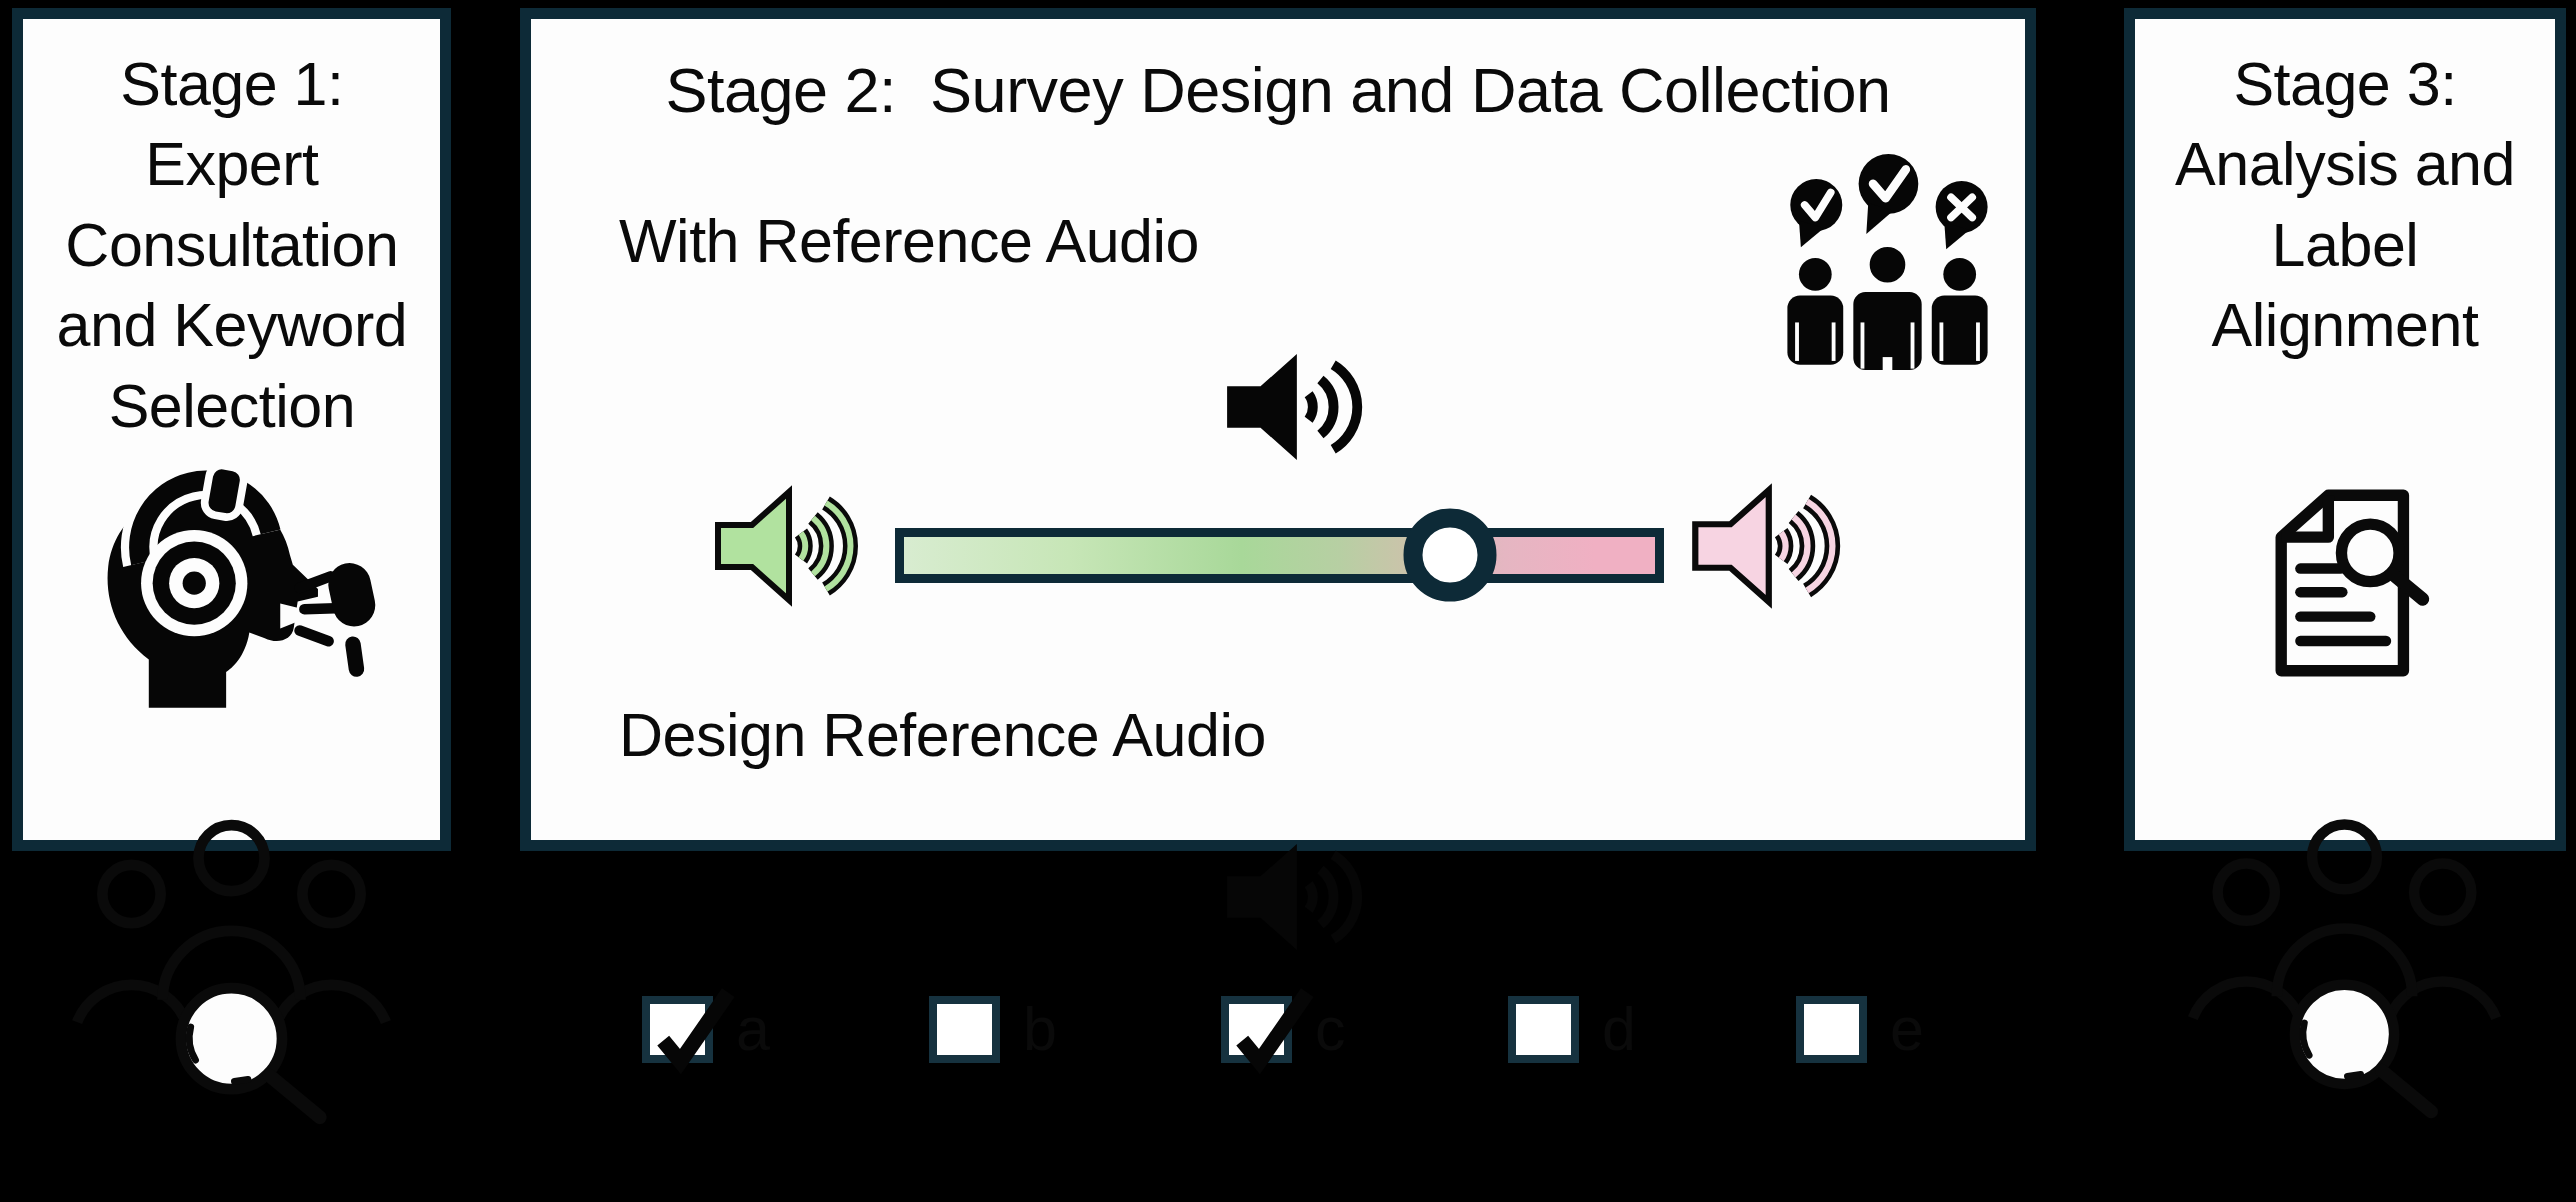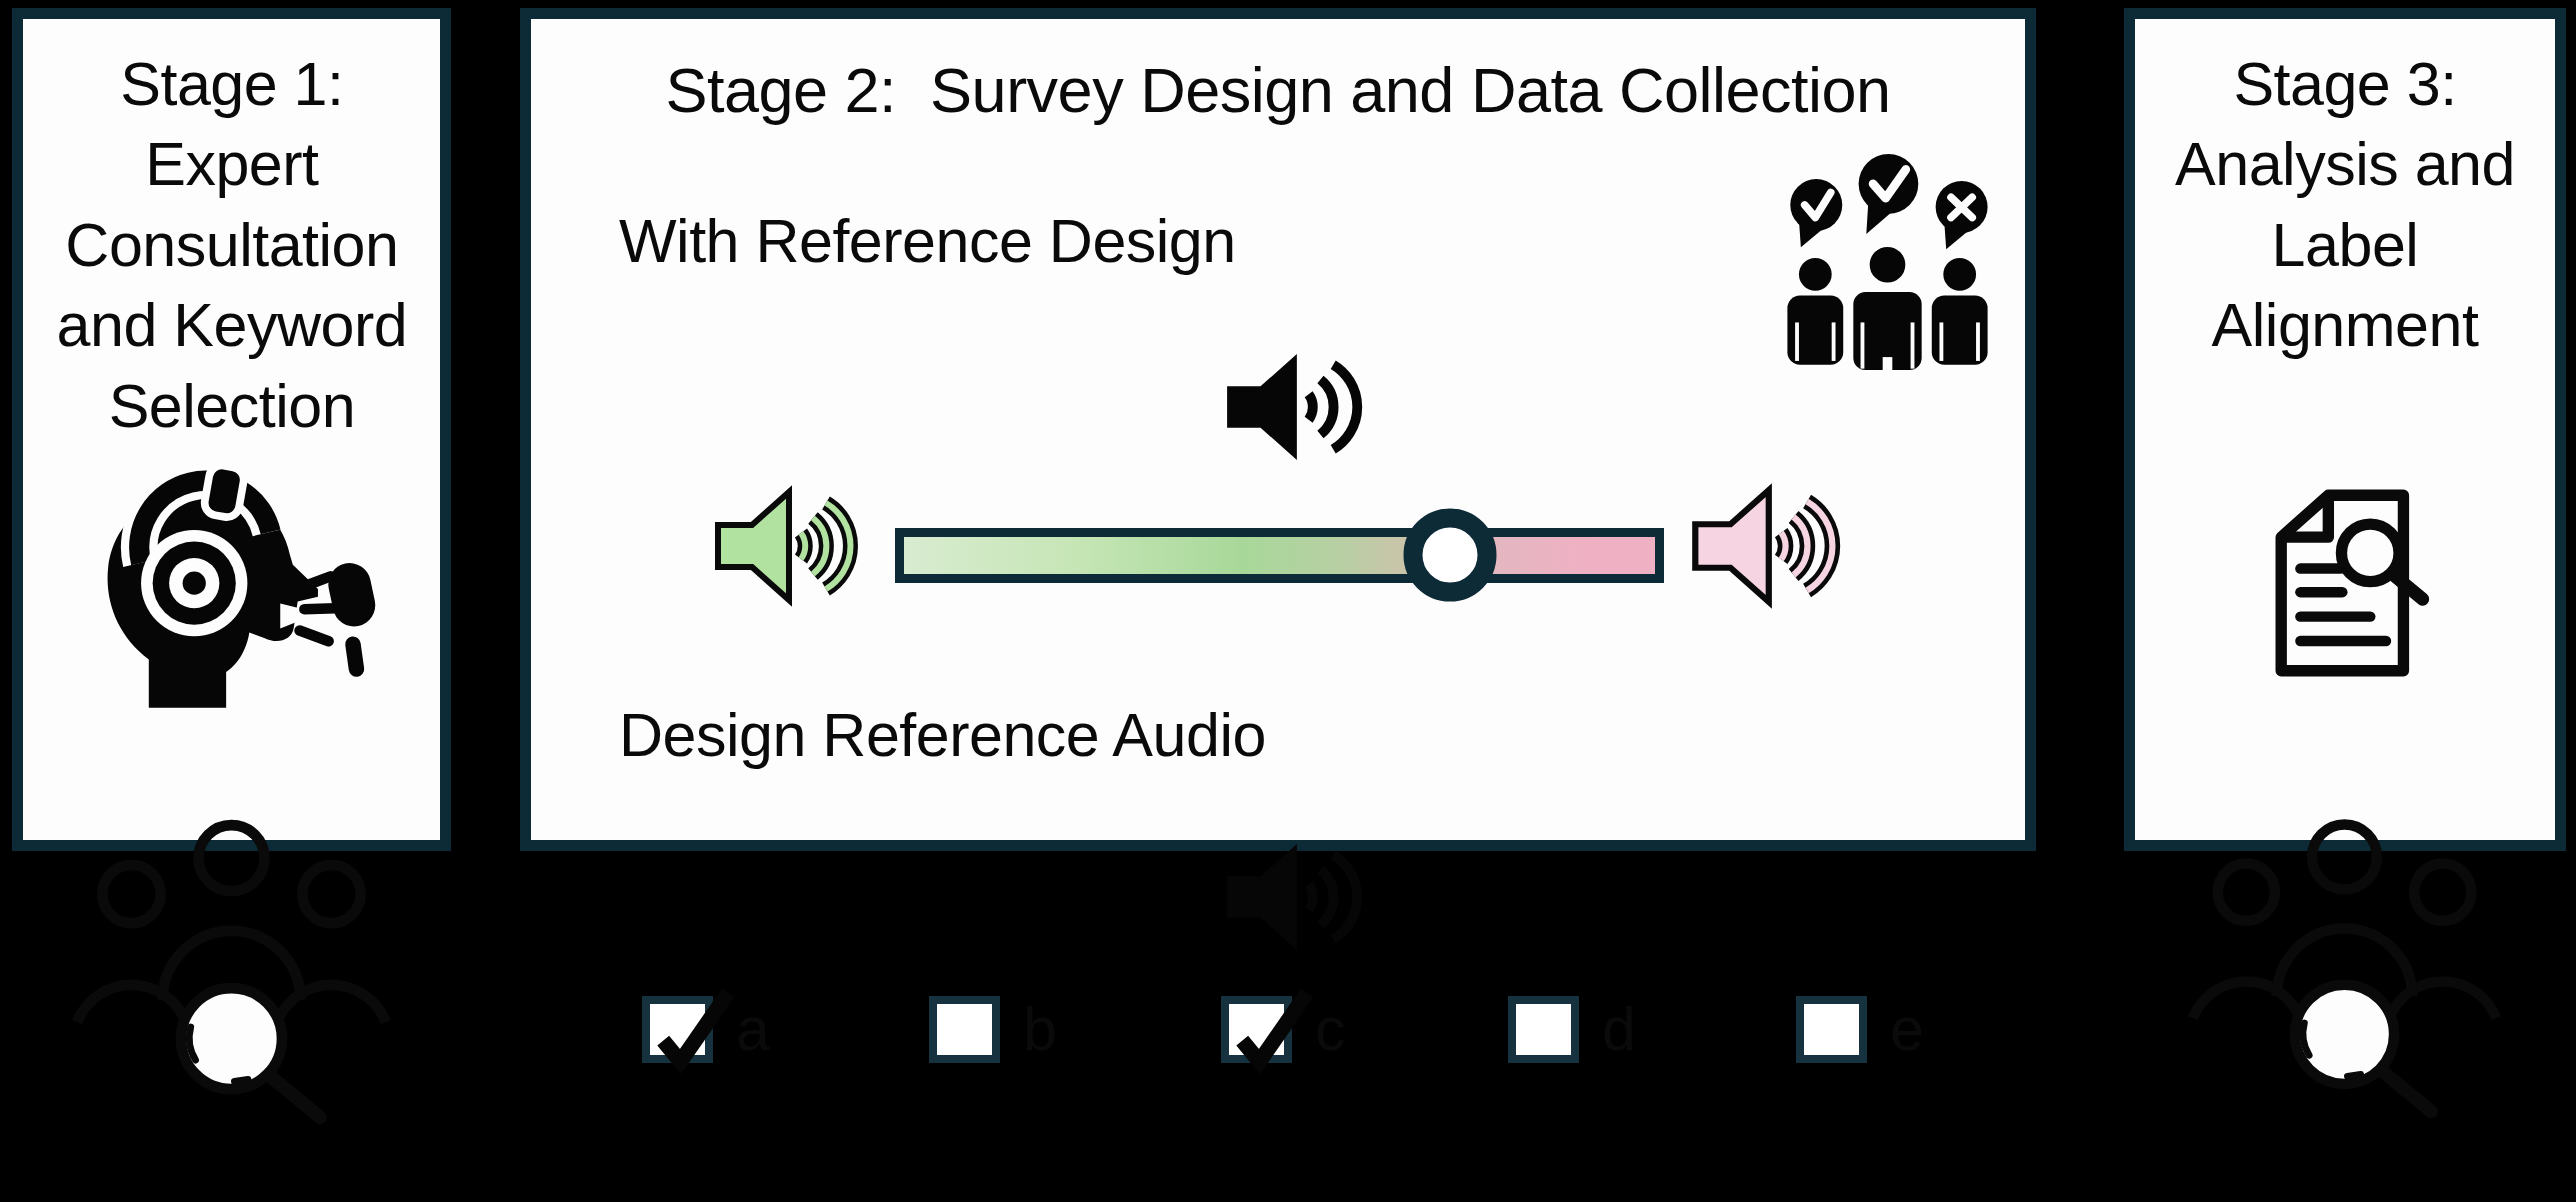--- a/index.html
+++ b/index.html
@@ -165,21 +165,21 @@
         <line x1="204" y1="290" x2="256" y2="333" stroke="#0a0a0a" stroke-width="14" stroke-linecap="round"></line>
       </svg>
     </div>
   </div>
 </section>
 
 <section class="panel" id="panel-stage2">
   <div class="panel-inner">
     <h2 class="panel-title">Stage 2:  Survey Design and Data Collection</h2>
 
-    <div class="section-label" id="with-ref-label">With Reference Design</div>
+    <div class="section-label" id="with-ref-label">With Reference Audio</div>
 
     <div class="icon" style="left:1241px;top:130px;width:231px;height:241px;">
       <svg viewBox="0 0 240 250">
         <circle cx="46" cy="58" r="27" fill="#060606"></circle>
         <polygon points="28,74 30,102 54,82" fill="#060606"></polygon>
         <polyline points="34,58 45,71 61,45" fill="none" stroke="#fdfdfd" stroke-width="8" stroke-linecap="round" stroke-linejoin="round"></polyline>
         <circle cx="121" cy="36" r="31" fill="#060606"></circle>
         <polygon points="100,56 98,88 126,64" fill="#060606"></polygon>
         <polyline points="105,36 118,51 139,21" fill="none" stroke="#fdfdfd" stroke-width="9" stroke-linecap="round" stroke-linejoin="round"></polyline>
         <circle cx="197" cy="60" r="27" fill="#060606"></circle>

